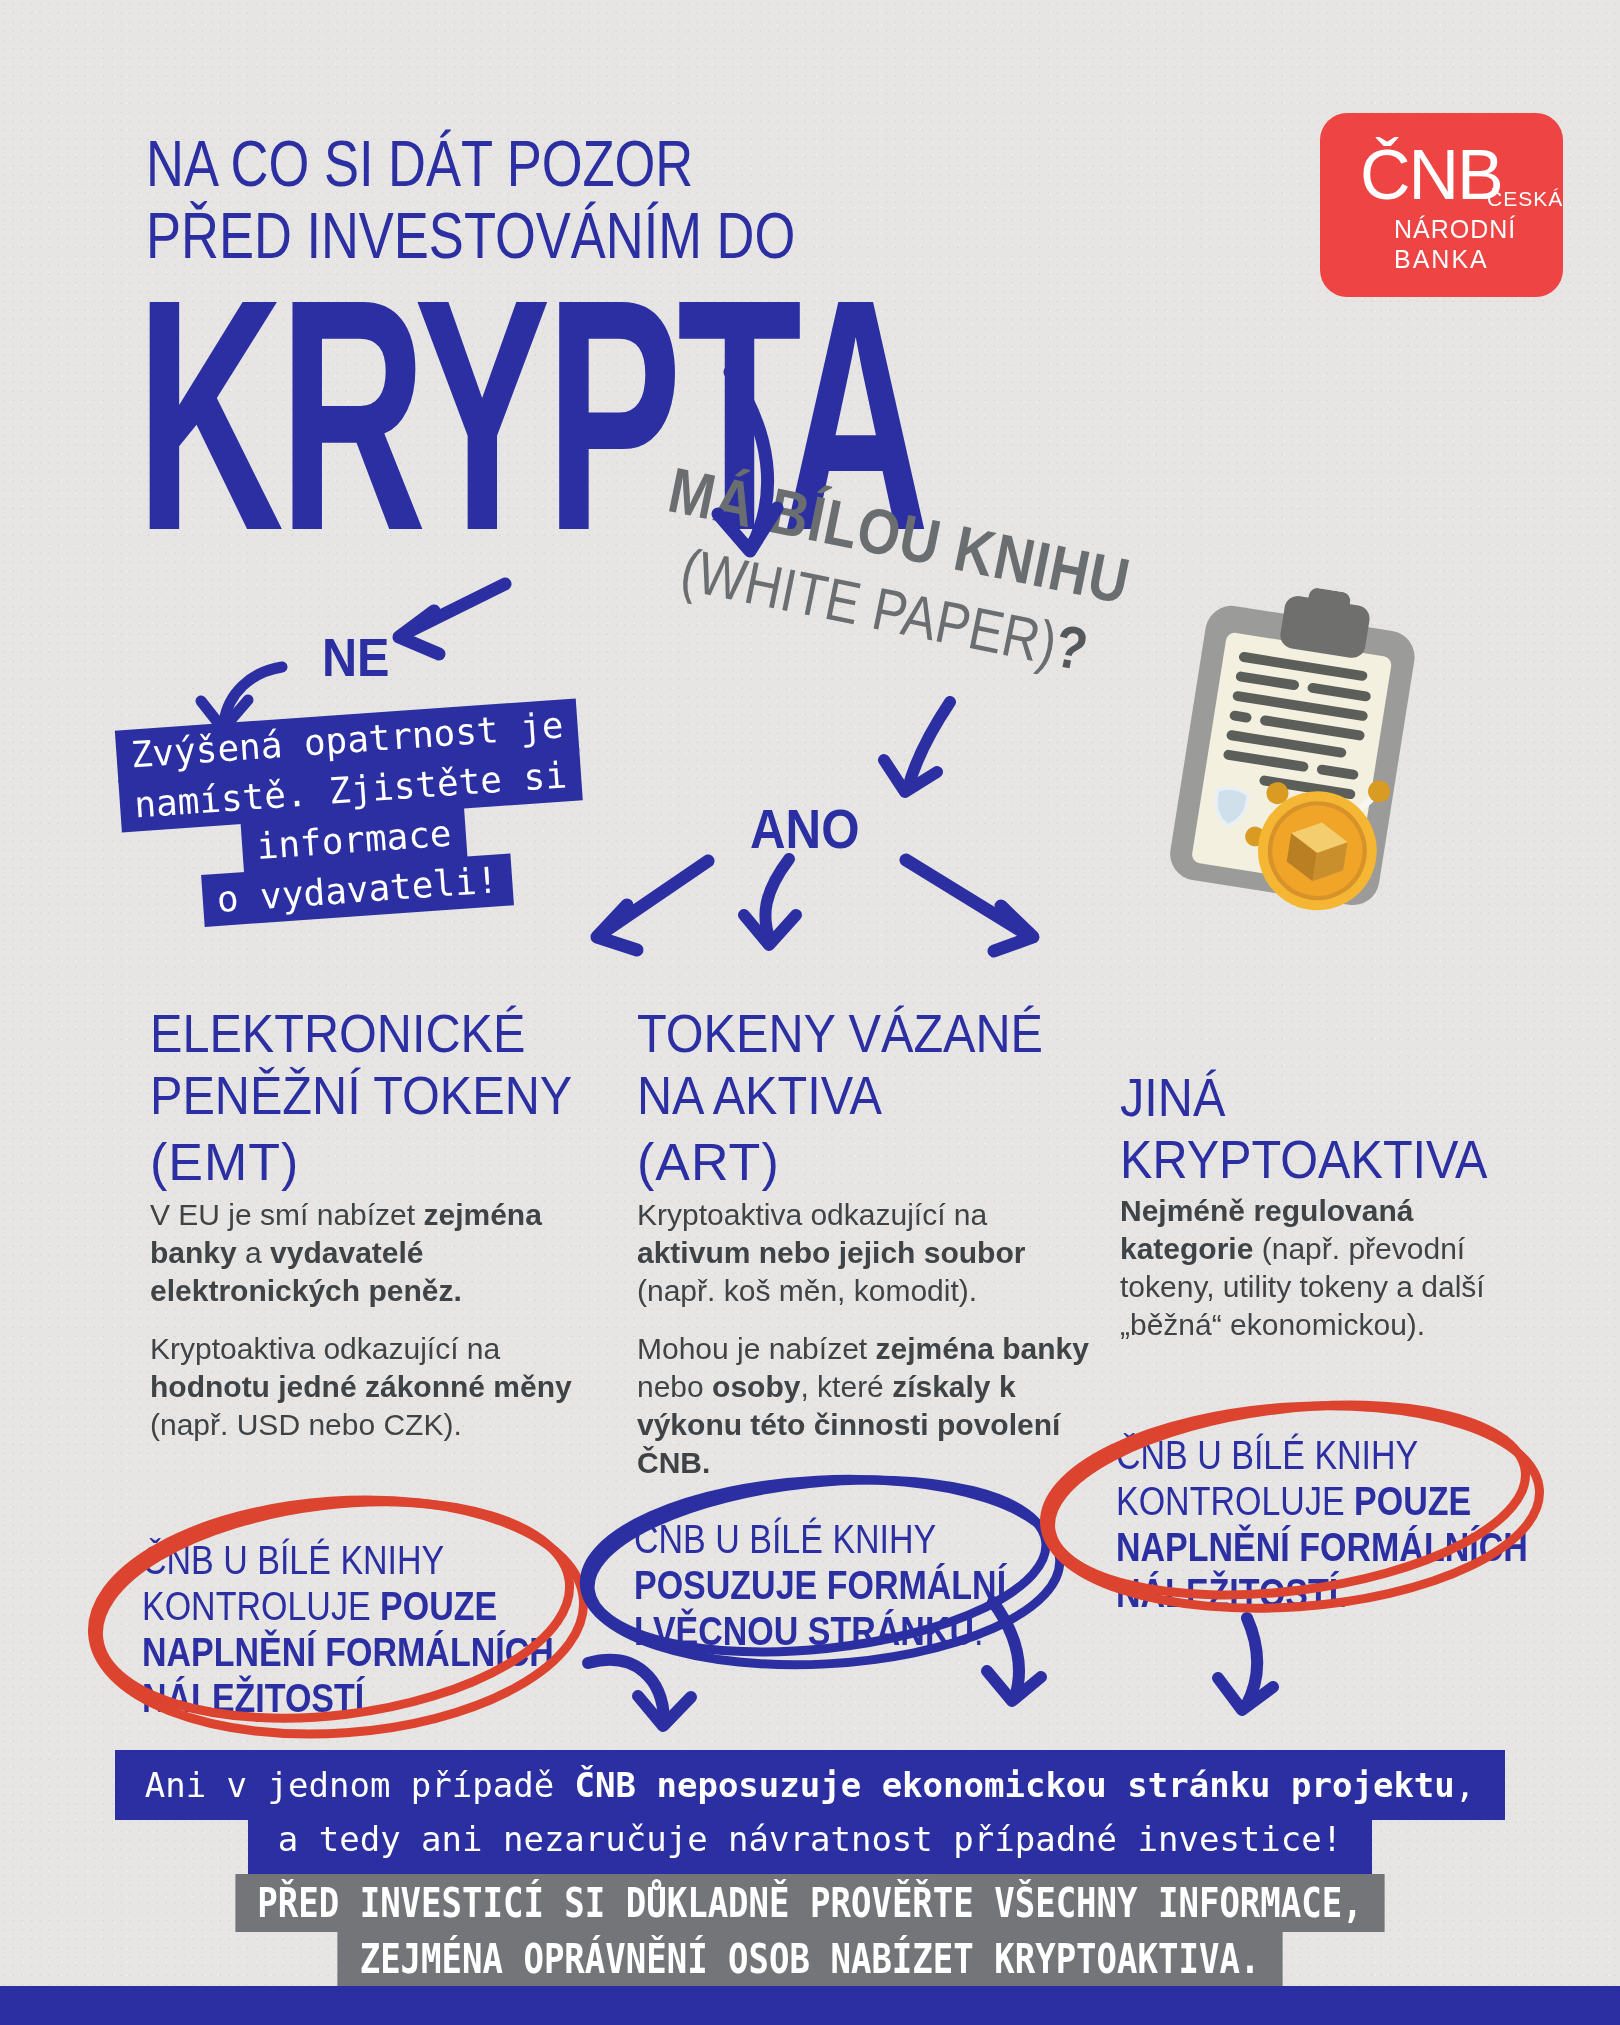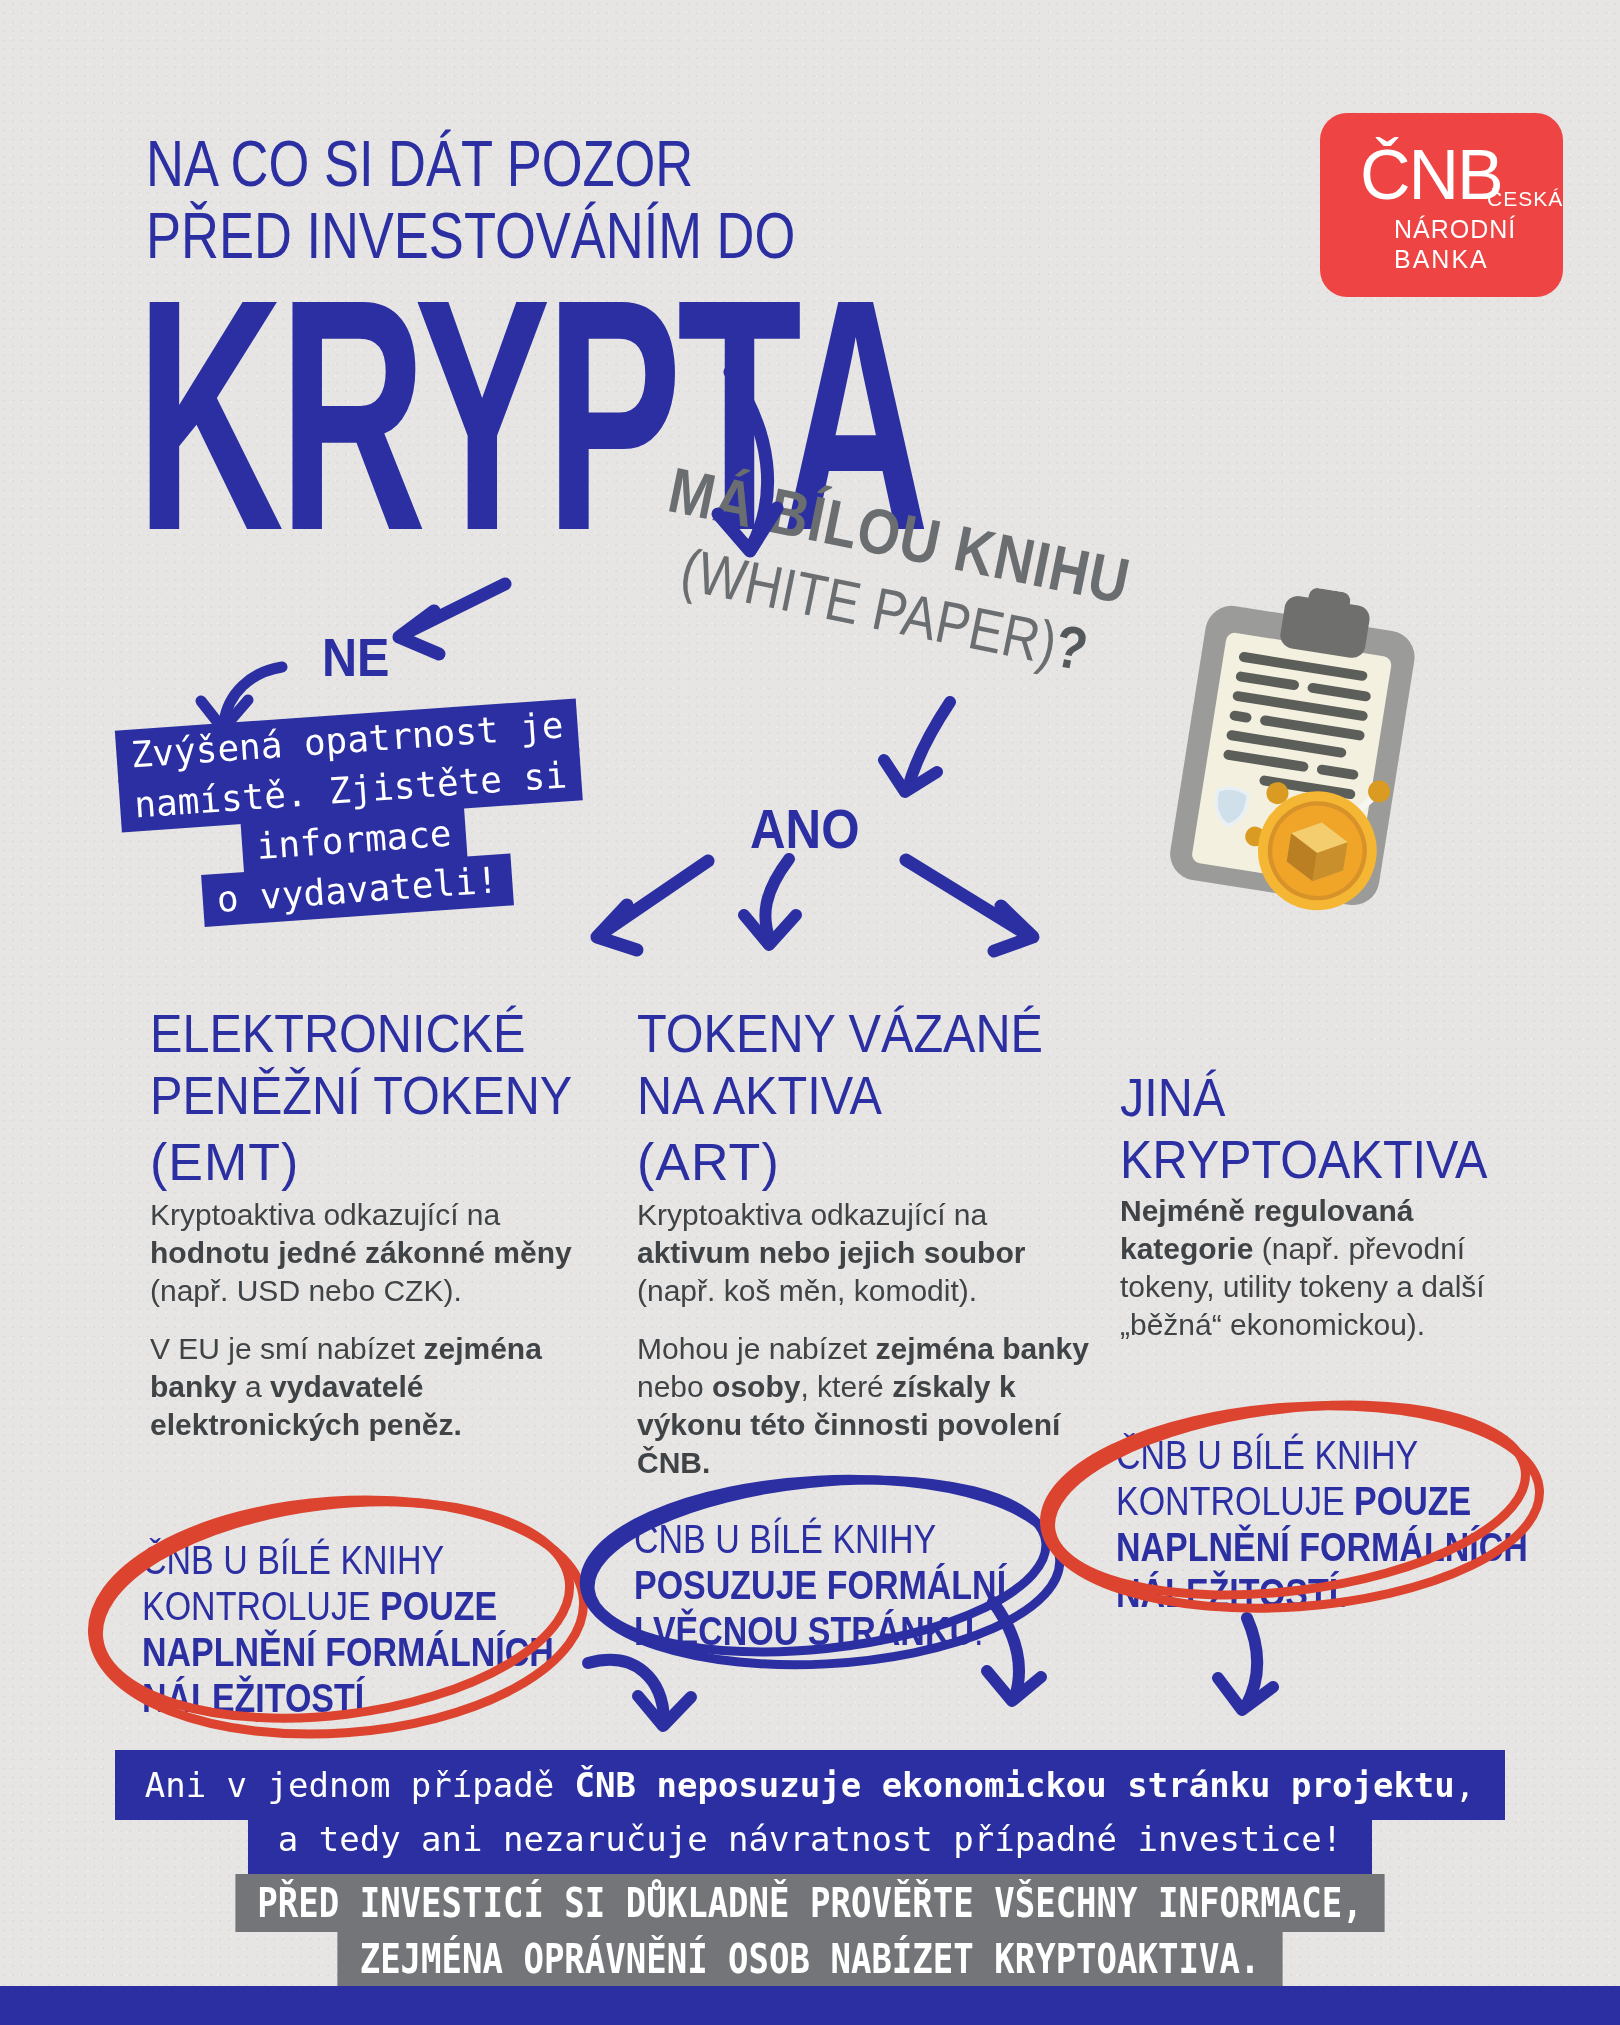--- a/index.html
+++ b/index.html
@@ -141,22 +141,22 @@
 </svg>
 
 <div class="abs" style="left:150px;top:1002px;">
   <div class="col-head">
     <div>ELEKTRONICKÉ</div>
     <div>PENĚŽNÍ TOKENY</div>
   </div>
   <div class="col-acro">(EMT)</div>
 </div>
 <div class="abs col-body" style="left:150px;top:1196px;width:450px;">
+  <p><span>V EU je smí nabízet </span><span style="font-weight: bold;">zejména banky</span><span> a </span><span style="font-weight: bold;">vydavatelé elektronických peněz.</span></p>
   <p><span>Kryptoaktiva odkazující na </span><span style="font-weight: bold;">hodnotu jedné zákonné měny</span><span> (např. USD nebo CZK).</span></p>
-  <p><span>V EU je smí nabízet </span><span style="font-weight: bold;">zejména banky</span><span> a </span><span style="font-weight: bold;">vydavatelé elektronických peněz.</span></p>
 </div>
 <div class="abs circled" style="left:142px;top:1537px;"><span>ČNB U BÍLÉ KNIHY</span><br><span>KONTROLUJE </span><span style="font-weight: bold;">POUZE</span><br><span style="font-weight: bold;">NAPLNĚNÍ FORMÁLNÍCH</span><br><span style="font-weight: bold;">NÁLEŽITOSTÍ</span><span>.</span></div>
 
 <div class="abs" style="left:637px;top:1002px;">
   <div class="col-head">
     <div>TOKENY VÁZANÉ</div>
     <div>NA AKTIVA</div>
   </div>
   <div class="col-acro">(ART)</div>
 </div>

